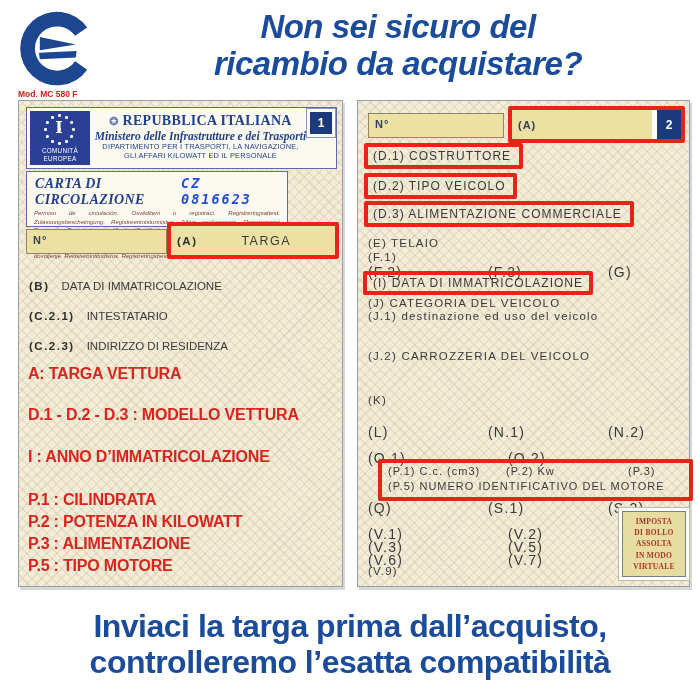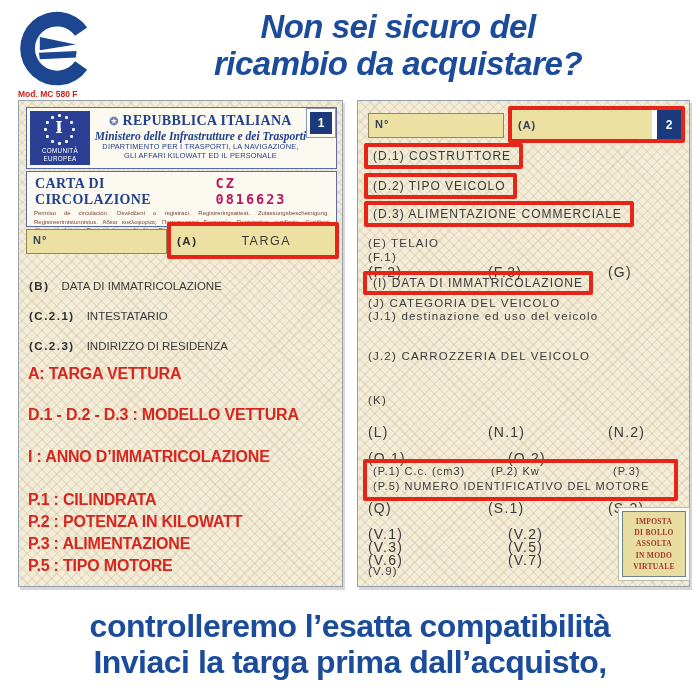--- a/index.html
+++ b/index.html
@@ -42,27 +42,27 @@
     margin-top:5px; letter-spacing:.3px; }
   .emb { color:#6b7fb4; font-size:11px; }
   .min { font-family:"Liberation Serif", serif; font-style:italic; font-weight:bold;
     font-size:11.5px; color:#21408e; margin-top:1px; }
   .dep { font-size:7.4px; color:#21408e; letter-spacing:.2px; line-height:1.25; }
   .badge { background:#1b3a7c; color:#fff; font-weight:bold; font-size:12px;
     display:flex; align-items:center; justify-content:center; }
   .b1 { position:absolute; right:4px; top:4px; width:22px; height:22px;
     box-shadow:0 0 0 3px #fcfaf2, 0 0 0 4px #8b96b8; }
 
-  .carta-box { position:absolute; left:7px; top:70px; width:311px; height:56px;
-    background:#fbf9f0; border:1px solid #5a6ca8; }
+  .carta-box { position:absolute; left:7px; top:70px; width:262px; height:56px;
+    background:#fbf9f0; border:1px solid #5a6ca8;font-style:italic; }
   .carta-row { display:flex; align-items:baseline; padding:3px 8px 0 8px; }
   .carta-t { font-family:"Liberation Serif", serif; font-weight:bold; font-size:14px;
     color:#21408e; letter-spacing:.4px; }
   .carta-n { margin-left:auto; margin-right:16px; font-family:"DejaVu Sans Mono", monospace;
-    font-weight:bold; font-size:13.5px; color:#be185d; letter-spacing:2px; }
+    font-weight:bold; font-size:13.5px; color:#1d4ed8; letter-spacing:2px; }
   .multilang { padding:1px 7px; font-size:6px; line-height:1.45; color:#7c4536; text-align:justify; }
 
   
   .yfield { background:#ece1a3; border:1px solid #8e8760; }
   .nf { position:absolute; height:25px; padding:4px 6px; font-weight:bold;
     font-size:11px; color:#33405e; letter-spacing:1px; }
   .nf1 { left:7px; top:128px; width:141px; }
   .nf2 { left:10px; top:12px; width:136px; }
   .rb-targa { position:absolute; left:148px; top:121px; width:172px; height:37px;
     border:4px solid #e42518; border-radius:2px; background:#ece1a3;
@@ -85,21 +85,21 @@
   .b2 { width:24px; }
 
   .dbox { position:absolute; border:4px solid #e42518; border-radius:2px;
     padding:2px 8px 2px 5px; font-size:12px; letter-spacing:1px; color:#3a3a3a; white-space:nowrap; }
   .r { position:absolute; left:10px; font-size:11.5px; letter-spacing:1.2px;
     color:#3a3a3a; white-space:nowrap; }
   .row3 { position:absolute; left:0; width:100%; height:14px; }
   .row3 span { position:absolute; font-size:14px; letter-spacing:1.2px; color:#3a3a3a; white-space:nowrap; }
   .c1 { left:10px; } .c2 { left:130px; } .c2b { left:150px; } .c3 { left:250px; }
 
-  .pbox { position:absolute; left:5px; top:358px; width:315px; border:4px solid #e42518;
+  .pbox { position:absolute; left:20px; top:358px; width:315px; border:4px solid #e42518;
     border-radius:2px; padding:2px 6px; }
   .pline { position:relative; height:15px; }
   .pline span { position:absolute; top:0; font-size:11px; letter-spacing:1px; color:#3a3a3a; white-space:nowrap; }
   .pp1 { left:0; } .pp2 { left:118px; } .pp3 { left:240px; }
   .pline2 { font-size:11px; letter-spacing:1px; color:#3a3a3a; white-space:nowrap; height:15px; }
 
   .stamp { position:absolute; right:3px; bottom:9px; width:64px; background:#e7dda0;
     border:1px solid #6f8585; box-shadow:0 0 0 3px #fdfcf6, 0 0 0 4px #b9bcac;
     padding:4px 1px; text-align:center; font-family:"Liberation Serif", serif;
     font-weight:bold; font-size:7.5px; line-height:1.5; color:#a8362c; letter-spacing:.3px; }
@@ -255,17 +255,17 @@
     <div class="stamp">
       <div>IMPOSTA</div>
       <div>DI BOLLO</div>
       <div>ASSOLTA</div>
       <div>IN MODO</div>
       <div>VIRTUALE</div>
     </div>
   </div>
 
   <div class="bottom-title">
+    <div>Inviaci la targa prima dall’acquisto,</div>
     <div>controlleremo l’esatta compatibilità</div>
-    <div>Inviaci la targa prima dall’acquisto,</div>
   </div>
 
 </div>
 
 </body></html>

